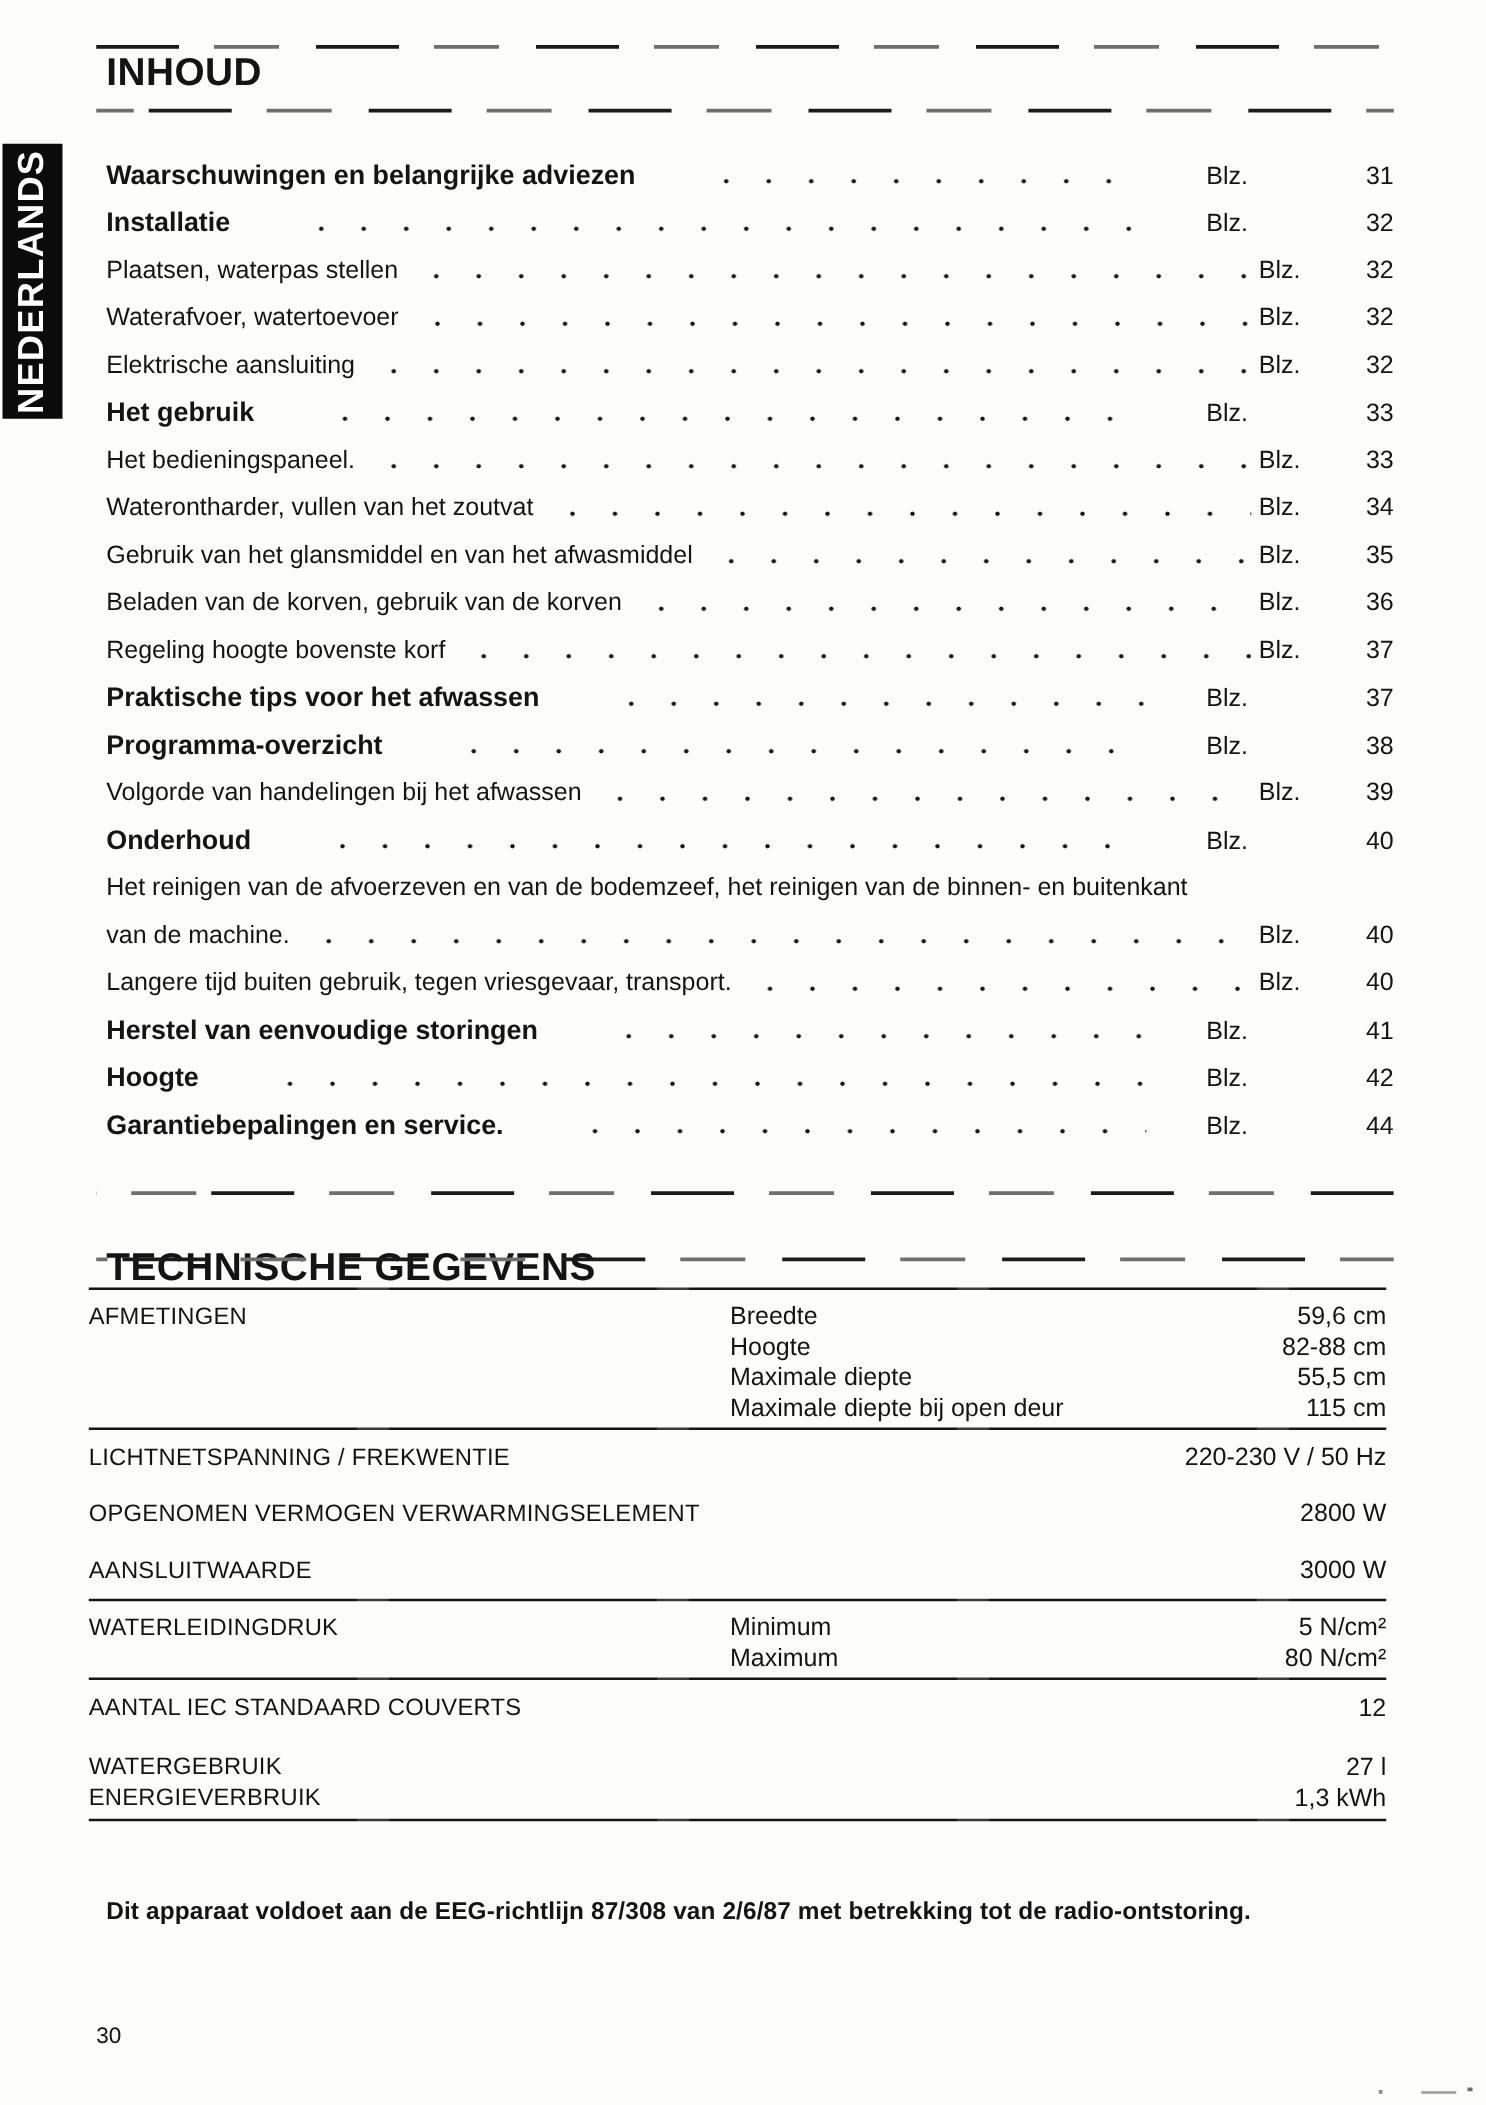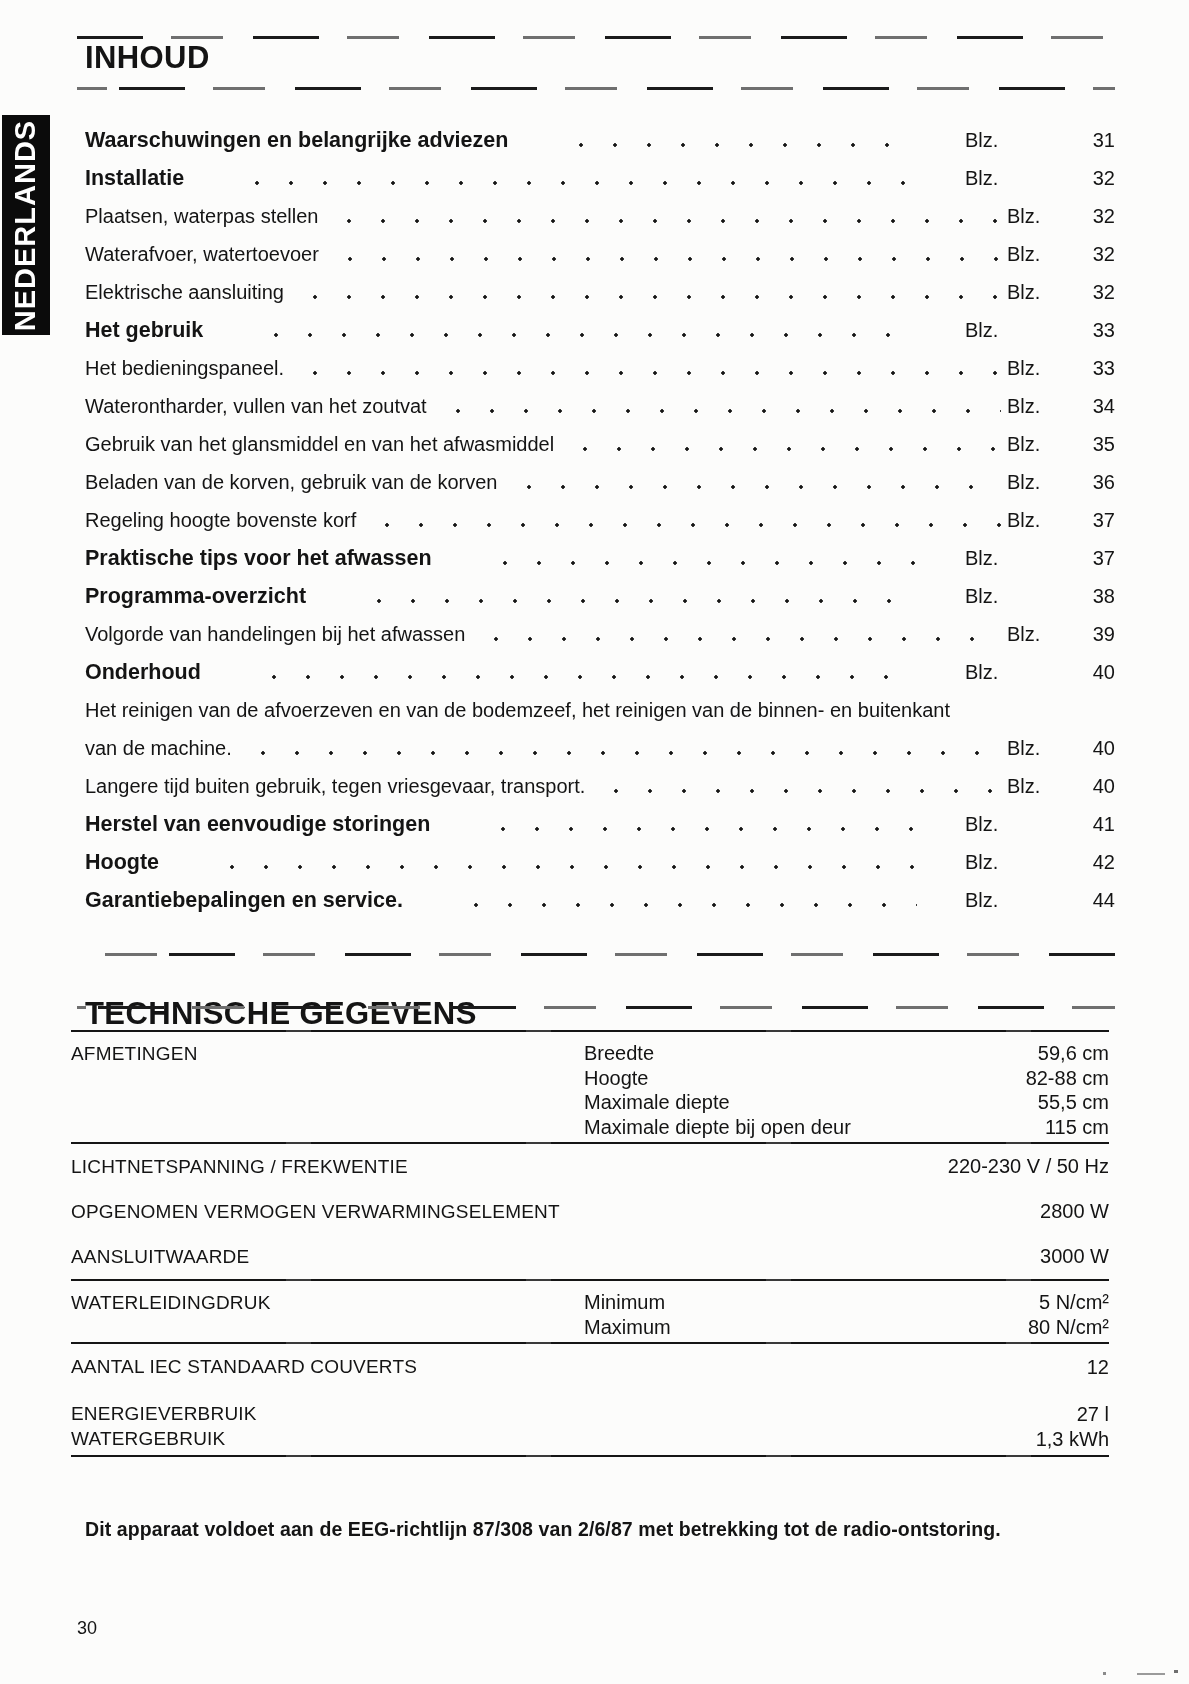--- a/index.html
+++ b/index.html
@@ -249,22 +249,22 @@
 
     <div class="rule"></div>
 
     <div class="tr-simple" id="row-aantal">
       <div class="col-label">AANTAL IEC STANDAARD COUVERTS</div>
       <div class="col-val-grow">12</div>
     </div>
 
     <div class="tr-verbruik">
       <div class="col-label">
+        <div class="line">WATERGEBRUIK</div>
         <div class="line">ENERGIEVERBRUIK</div>
-        <div class="line">WATERGEBRUIK</div>
       </div>
       <div class="col-val-grow">
         <div class="line">27 l</div>
         <div class="line">1,3 kWh</div>
       </div>
     </div>
 
     <div class="rule"></div>
   </div>
 

